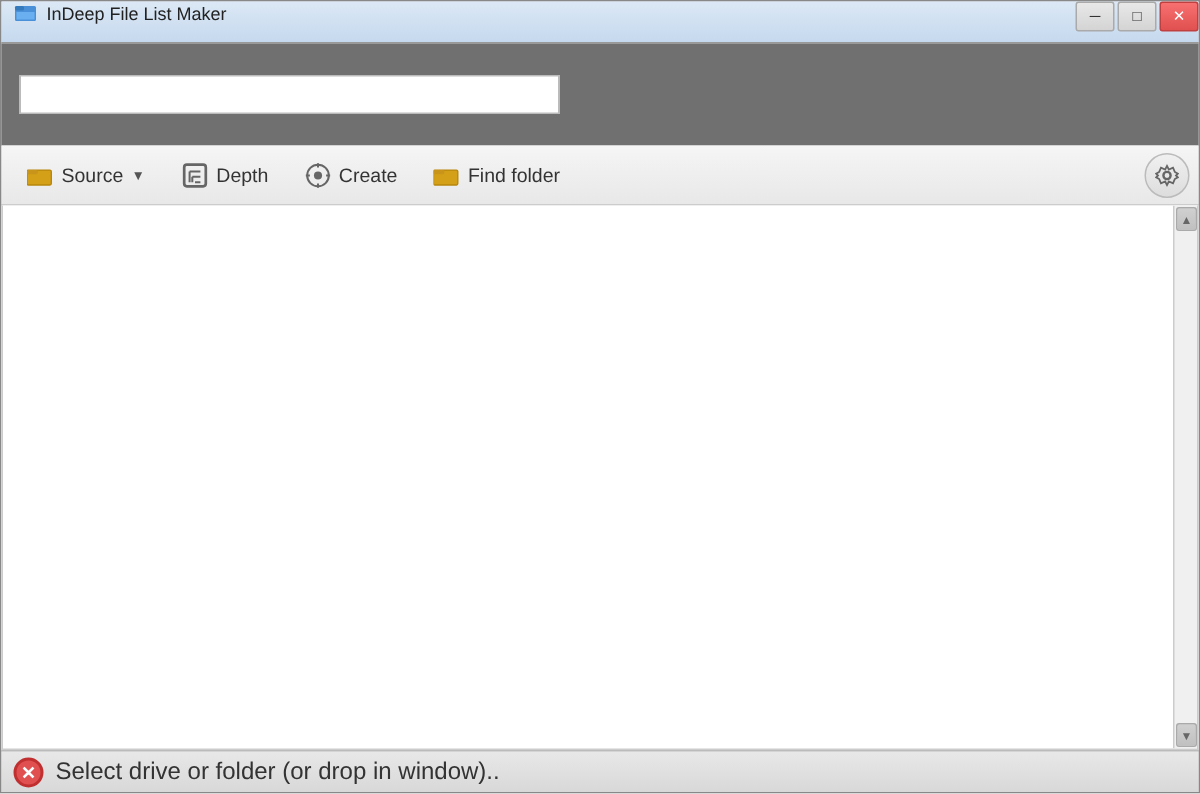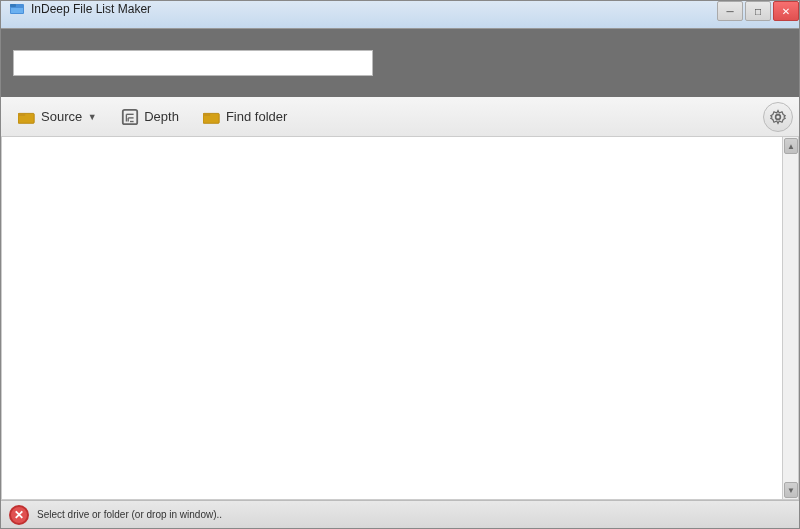--- a/index.html
+++ b/index.html
@@ -254,21 +254,21 @@
       background: #e05050;
       border: 2px solid #c03030;
       display: flex;
       align-items: center;
       justify-content: center;
       color: white;
       font-size: 12px;
       font-weight: bold;
     }
     .status-text {
-      font-size: 10px;
+      font-size: 16px;
       color: #333;
     }
   </style>
 </head>
 <body>
 
 <div class="window">
 
   <div class="title-bar">
     <div class="title-bar-left">
@@ -312,20 +312,33 @@
           <line x1="6" y1="7" x2="14" y2="7" stroke="#666" stroke-width="1.5"></line>
           <line x1="8" y1="11" x2="14" y2="11" stroke="#666" stroke-width="1.5"></line>
           <line x1="10" y1="15" x2="14" y2="15" stroke="#666" stroke-width="1.5"></line>
           <line x1="6" y1="7" x2="6" y2="15" stroke="#666" stroke-width="1.5"></line>
           <line x1="8" y1="11" x2="8" y2="15" stroke="#666" stroke-width="1.5"></line>
         </svg>
       </span>
       <span>Depth</span>
     </button>
 
+    <button class="toolbar-btn">
+      <span class="btn-icon">
+        <svg viewBox="0 0 20 20" width="18" height="18">
+          <circle cx="10" cy="10" r="8" fill="none" stroke="#666" stroke-width="1.5"></circle>
+          <circle cx="10" cy="10" r="3" fill="#666"></circle>
+          <line x1="10" y1="1" x2="10" y2="4" stroke="#666" stroke-width="1.5"></line>
+          <line x1="10" y1="16" x2="10" y2="19" stroke="#666" stroke-width="1.5"></line>
+          <line x1="1" y1="10" x2="4" y2="10" stroke="#666" stroke-width="1.5"></line>
+          <line x1="16" y1="10" x2="19" y2="10" stroke="#666" stroke-width="1.5"></line>
+        </svg>
+      </span>
+      <span>Create</span>
+    </button>
 
 
     <button class="toolbar-btn">
       <span class="btn-icon">
         <svg viewBox="0 0 20 16" width="20" height="16">
           <rect x="0" y="4" width="18" height="11" rx="1" fill="#d4a017" stroke="#b8860b" stroke-width="1"></rect>
           <rect x="0" y="4" width="8" height="3" rx="1" fill="#c8941a"></rect>
         </svg>
       </span>
       <span>Find folder</span>

